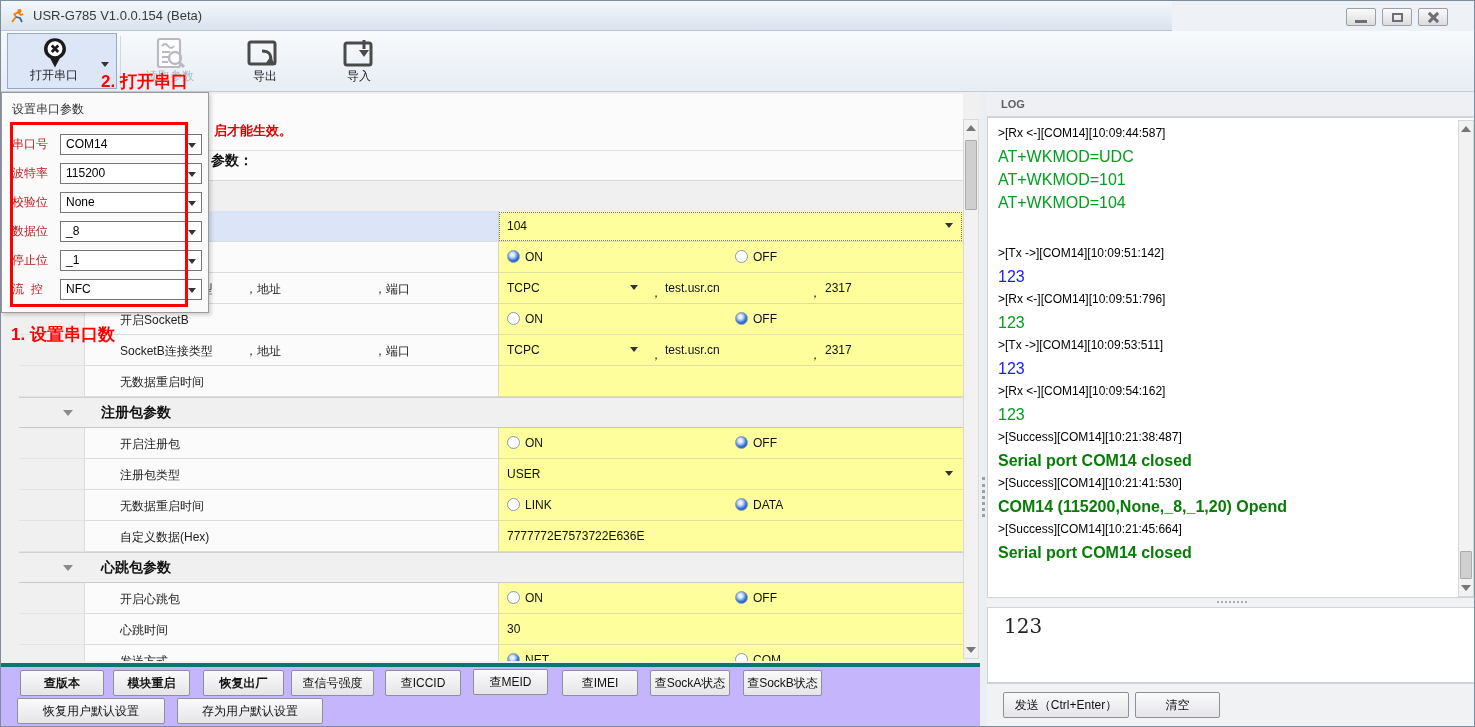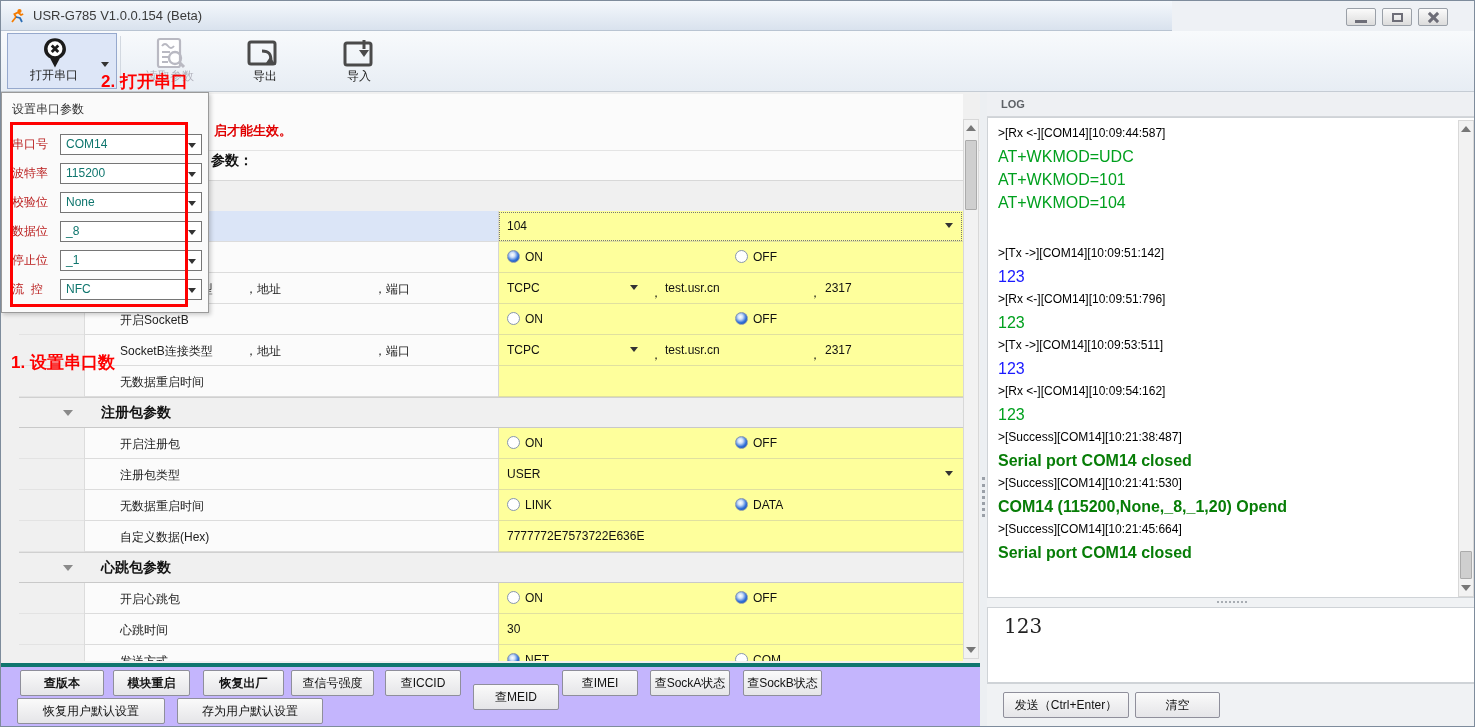--- a/index.html
+++ b/index.html
@@ -24,21 +24,21 @@
   #tbtn-open{background:#dde6f7;border:1px solid #96a9cd;}
   #tbtn-open .arrow{position:absolute;right:7px;top:28px;width:0;height:0;border-left:4px solid transparent;border-right:4px solid transparent;border-top:5px solid #333;}
   .tsep{top:5px;width:1px;height:50px;background:#d2d8e0;}
 
   
   #serial-panel{left:0;top:91px;width:208px;height:221px;background:#fafafa;border:1px solid #9a9a9a;box-shadow:2px 2px 4px rgba(0,0,0,.18);z-index:20;}
   #serial-title{left:10px;top:8px;font-size:12px;color:#333;}
   #serial-fields{left:10px;top:37px;width:190px;}
   .sf-row{display:flex;align-items:center;height:29px;}
   .sf-label{width:48px;font-size:12px;color:#b91c1c;white-space:pre;}
-  .sf-combo{position:relative;flex:1;height:21px;border:1px solid #767676;background:#fff;font-size:12px;line-height:19px;padding-left:5px;color:#0f766e;}
+  .sf-combo{position:relative;flex:1;height:21px;border:1px solid #767676;background:#fff;font-size:12px;line-height:19px;padding-left:5px;color:#000000;}
   .combo-arrow{position:absolute;right:5px;top:8px;width:0;height:0;border-left:4px solid transparent;border-right:4px solid transparent;border-top:5px solid #333;}
   #serial-redbox{left:8px;top:29px;width:178px;height:185px;border:3px solid #fe0000;z-index:25;}
 
   .red-note{z-index:30;color:#fe0000;font-weight:bold;font-size:17px;white-space:nowrap;}
 
   
   #main-left{left:0;top:91px;width:979px;height:571px;background:#f0f0f0;}
   #param-header{left:18px;top:2px;width:944px;height:87px;background:#fbfbfb;border-bottom:1px solid #d8d8d8;}
   #notice-frag{left:195px;top:28px;font-size:13px;color:#e00000;font-weight:bold;}
   #section-frag{left:192px;top:58px;font-size:14px;color:#111;font-weight:bold;}
@@ -333,21 +333,21 @@
       <span class="sb-arrow sb-down" style="bottom:5px;"></span>
     </div>
   </div>
 
   <div id="actions" class="abs">
       <div class="abtn bold" style="left: 19px; top: 3px; width: 84px;">查版本</div>
       <div class="abtn bold" style="left: 112px; top: 3px; width: 77px;">模块重启</div>
       <div class="abtn bold" style="left: 202px; top: 3px; width: 81px;">恢复出厂</div>
       <div class="abtn" style="left: 290px; top: 3px; width: 83px;">查信号强度</div>
       <div class="abtn" style="left: 384px; top: 3px; width: 76px;">查ICCID</div>
-      <div class="abtn" style="left: 472px; top: 17px; width: 86px;">查MEID</div>
+      <div class="abtn" style="left: 472px; top: 2px; width: 75px;">查MEID</div>
       <div class="abtn" style="left: 561px; top: 3px; width: 76px;">查IMEI</div>
       <div class="abtn" style="left: 649px; top: 3px; width: 80px;">查SockA状态</div>
       <div class="abtn" style="left: 742px; top: 3px; width: 79px;">查SockB状态</div>
       <div class="abtn" style="left: 16px; top: 31px; width: 148px;">恢复用户默认设置</div>
       <div class="abtn" style="left: 176px; top: 31px; width: 146px;">存为用户默认设置</div>
     </div>
 
   <div id="serial-panel" class="abs">
     <div id="serial-title" class="abs">设置串口参数</div>
     <div id="serial-fields" class="abs">
@@ -372,21 +372,21 @@
           <div class="sf-combo">_1<span class="combo-arrow"></span></div>
         </div>
         <div class="sf-row">
           <span class="sf-label">流  控</span>
           <div class="sf-combo">NFC<span class="combo-arrow"></span></div>
         </div>
       </div>
     <div id="serial-redbox" class="abs"></div>
   </div>
 
-  <div class="red-note abs" style="left:10px;top:322px;margin-top:28px;">1. 设置串口数</div>
+  <div class="red-note abs" style="left:10px;top:322px;">1. 设置串口数</div>
 
   <div id="vsplit" class="abs">
       <span class="dots"></span>
     </div>
 
   <div id="log-panel" class="abs">
     <div id="log-header" class="abs">
       <div id="log-title" class="abs">LOG</div>
     </div>
     <div id="log-area" class="abs">

